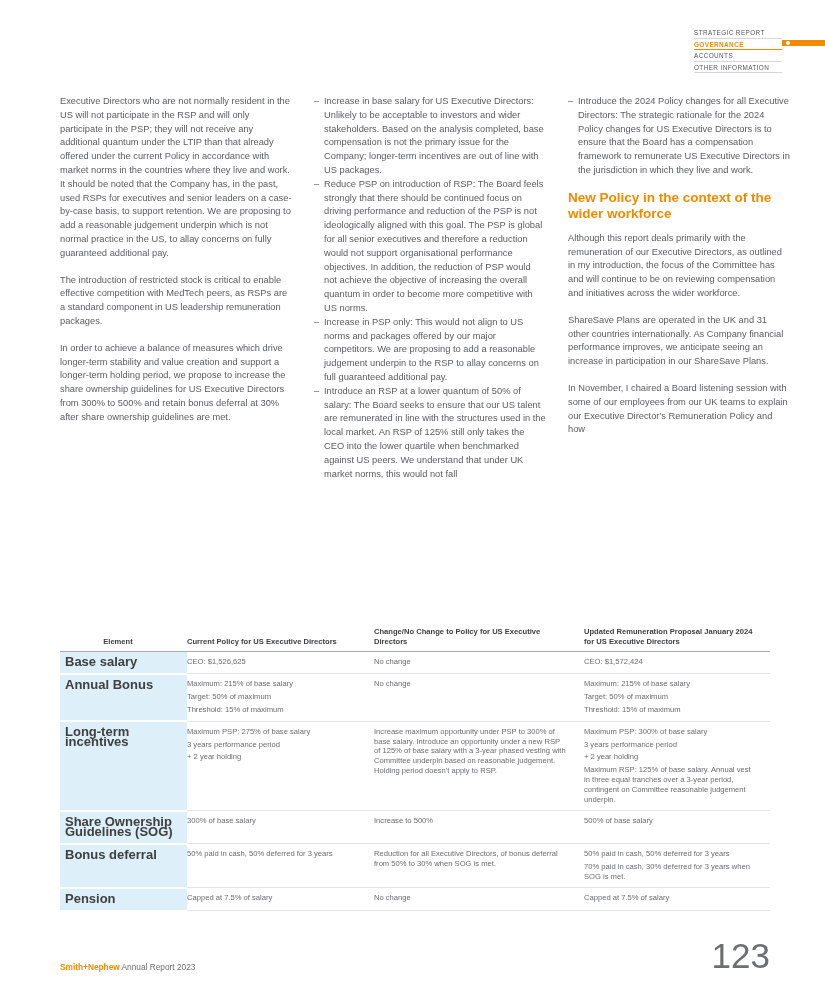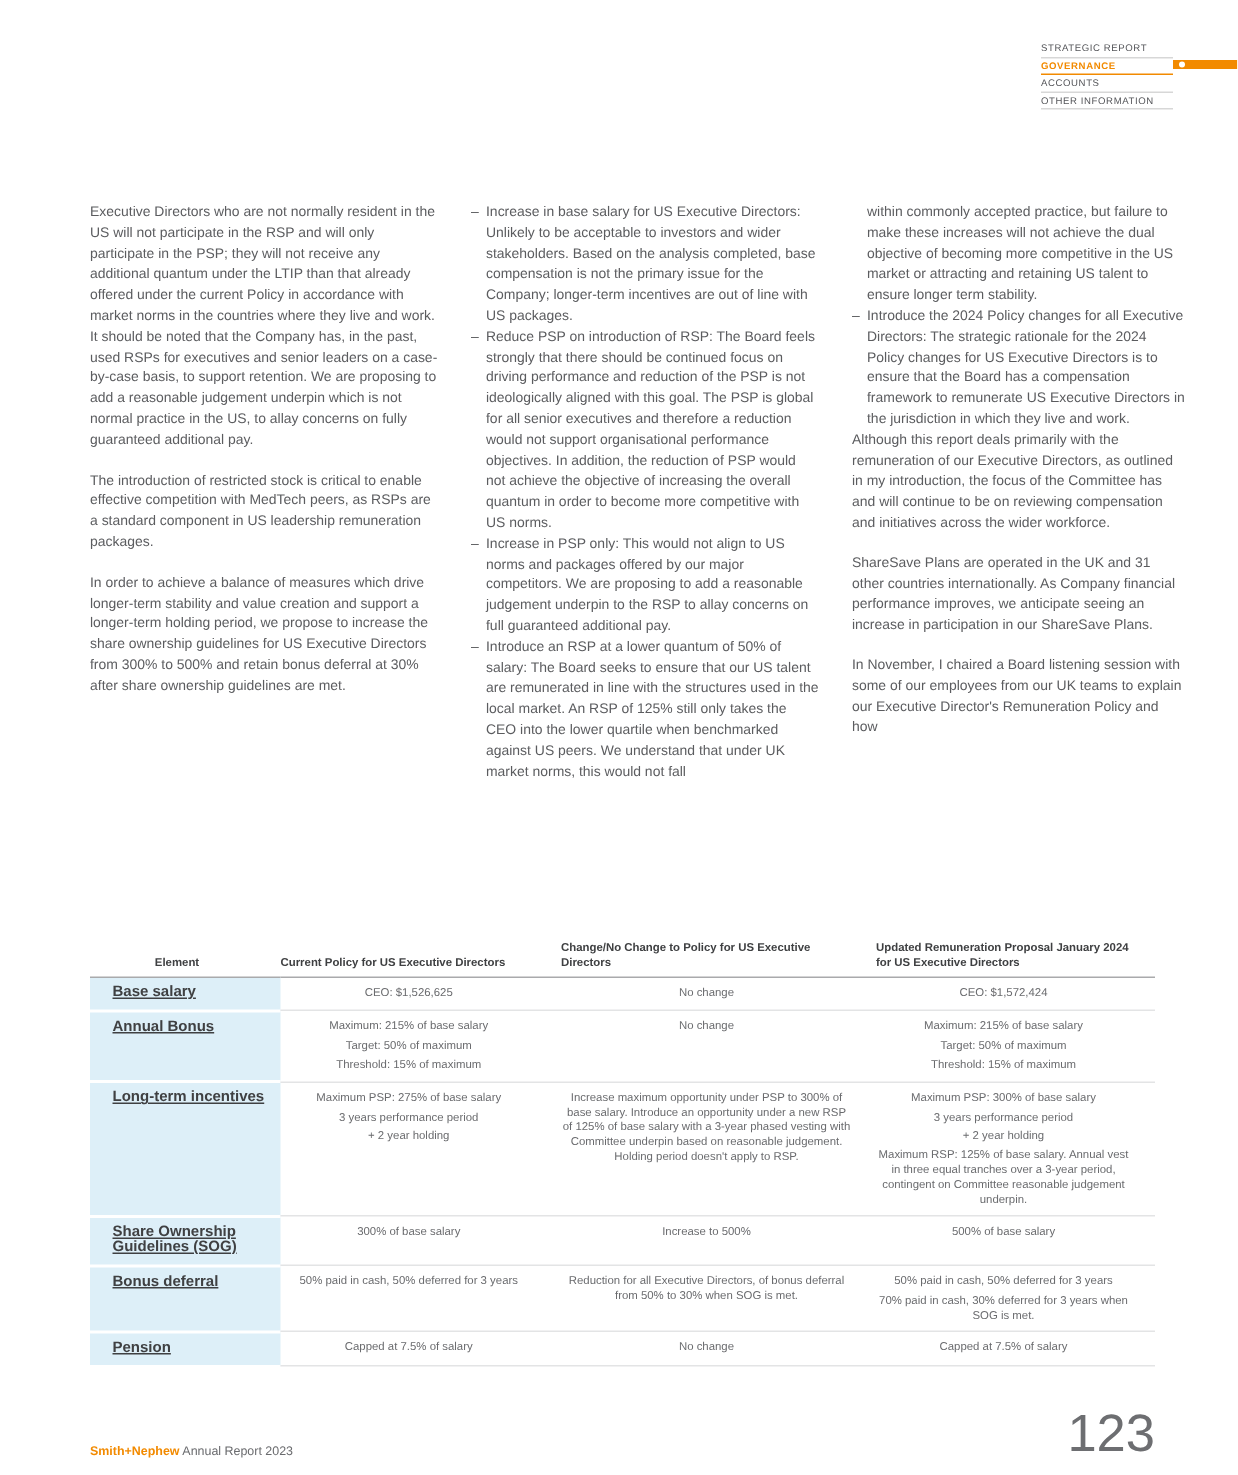--- a/index.html
+++ b/index.html
@@ -17,21 +17,21 @@
     font-size:6.4px; line-height:7px; letter-spacing:0.4px;
     color:#55565a; padding:2px 0 1.5px 0;
     border-bottom:1px solid #d7d7d7; text-transform:uppercase;
     cursor:pointer;
   }
   .nav-item.active { color:#f28a00; font-weight:bold; border-bottom:1px solid #f28a00; }
   .nav-marker { position:absolute; top:40px; right:0; width:43px; height:6px; background:#f28a00; }
   .nav-marker .dot { position:absolute; left:4px; top:1px; width:4px; height:4px; border-radius:50%; background:#ffffff; }
 
   
-  .col { position:absolute; top:95px; font-size:9.3px; line-height:13.8px; color:#5b5c5f;margin-top:40px; }
+  .col { position:absolute; top:95px; font-size:9.3px; line-height:13.8px; color:#5b5c5f; }
   .col-1 { left:60px;  width:232px; }
   .col-2 { left:314px; width:232px; }
   .col-3 { left:568px; width:222px; }
   .col p { margin-bottom:13px; }
   .bullet { display:flex; }
   .bullet .dash { width:10px; flex:none; }
   .bullet .btext { flex:1; }
   .cont { padding-left:10px; }
   .section-heading {
     font-size:13.5px; line-height:16.5px; font-weight:bold;
@@ -47,24 +47,24 @@
     text-align:left; vertical-align:bottom;
     font-size:7.6px; line-height:9.6px; color:#3f4042;
     padding:0 16px 5px 0; border-bottom:1px solid #a9aaac;
   }
   .policy-table th.element-h { padding-left:5px;text-align:center; }
   .policy-table td {
     vertical-align:top; font-size:7.6px; line-height:9.8px; color:#6a6b6e;
     padding:5px 16px 6px 0; border-bottom:1px solid #e3e4e5;
   }
   .policy-table td.element {
-    background:#ddeff8; font-weight:bold; color:#3f4042; font-size:10px;
-    padding:5px 8px 6px 15px; border-bottom:2px solid #ffffff;text-decoration:underline;
-  }
-  .cell-line { margin-bottom:3px;text-align:center; }
+    background:#ddeff8; font-weight:bold; color:#3f4042; font-size:13px;
+    padding:5px 8px 6px 5px; border-bottom:2px solid #ffffff;
+  }
+  .cell-line { margin-bottom:3px; }
   .cell-line:last-child { margin-bottom:0; }
 
   
   .footer-left { position:absolute; left:60px; top:962px; font-size:8.3px; color:#6a6b6e; }
   .footer-left .brand { color:#f28a00; font-weight:bold; }
   .page-number { position:absolute; right:55px; top:941px; font-size:35px; line-height:30px; color:#6d6e71; }
 </style>
 </head>
 <body>
 
@@ -99,25 +99,25 @@
       <span class="dash">–</span>
       <span class="btext">Increase in PSP only: This would not align to US norms and packages offered by our major competitors. We are proposing to add a reasonable judgement underpin to the RSP to allay concerns on full guaranteed additional pay.</span>
     </div>
     <div class="bullet">
       <span class="dash">–</span>
       <span class="btext">Introduce an RSP at a lower quantum of 50% of salary: The Board seeks to ensure that our US talent are remunerated in line with the structures used in the local market. An RSP of 125% still only takes the CEO into the lower quartile when benchmarked against US peers. We understand that under UK market norms, this would not fall</span>
     </div>
   </div>
 
   <div class="col col-3">
-    <p class="cont" style="margin-bottom:0;">within commonly accepted practice, but failure to make these increases will not achieve the dual objective of becoming more competitive in the US market or attracting and retaining US talent to ensure longer term stability.</p>
     <div class="bullet">
       <span class="dash">–</span>
       <span class="btext">Introduce the 2024 Policy changes for all Executive Directors: The strategic rationale for the 2024 Policy changes for US Executive Directors is to ensure that the Board has a compensation framework to remunerate US Executive Directors in the jurisdiction in which they live and work.</span>
     </div>
+    <h2 class="section-heading">New Policy in the context of the wider workforce</h2>
     <p>Although this report deals primarily with the remuneration of our Executive Directors, as outlined in my introduction, the focus of the Committee has and will continue to be on reviewing compensation and initiatives across the wider workforce.</p>
     <p>ShareSave Plans are operated in the UK and 31 other countries internationally. As Company financial performance improves, we anticipate seeing an increase in participation in our ShareSave Plans.</p>
     <p>In November, I chaired a Board listening session with some of our employees from our UK teams to explain our Executive Director's Remuneration Policy and how</p>
   </div>
 
   <table class="policy-table">
     <colgroup>
       <col style="width:127px">
         <col style="width:187px">
         <col style="width:210px">

